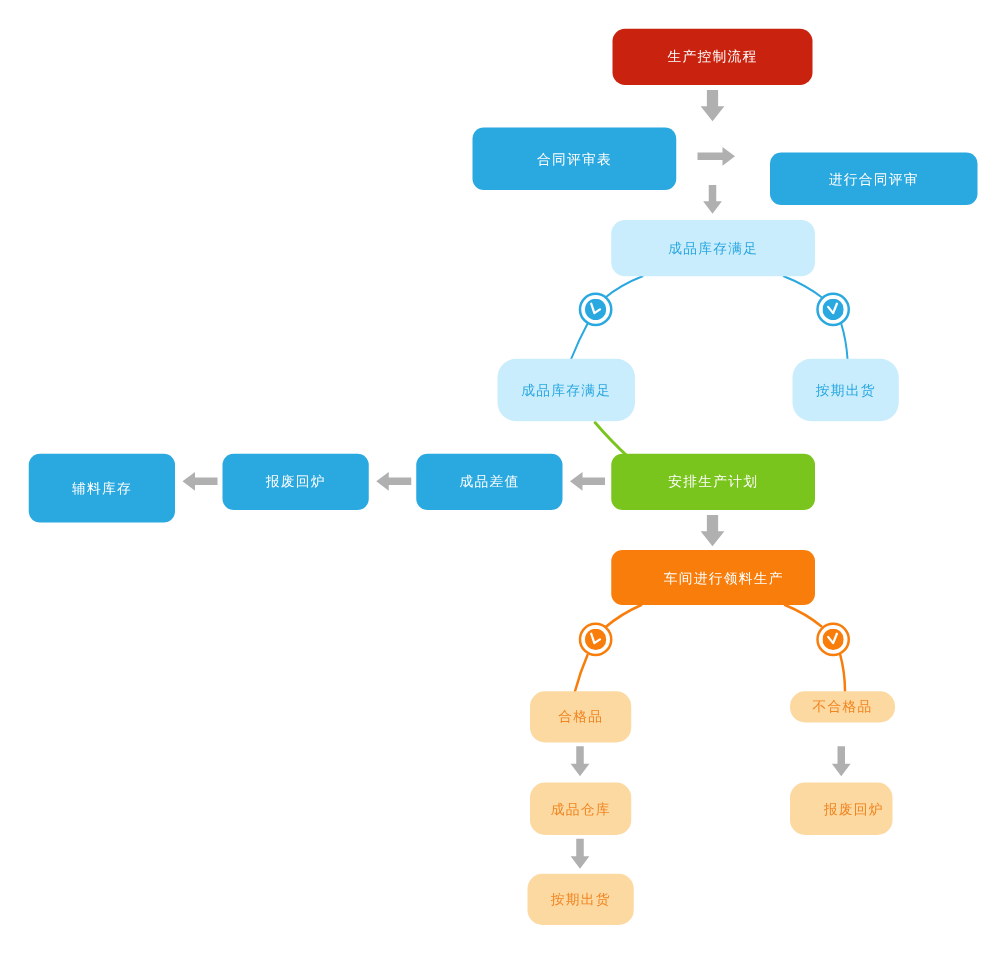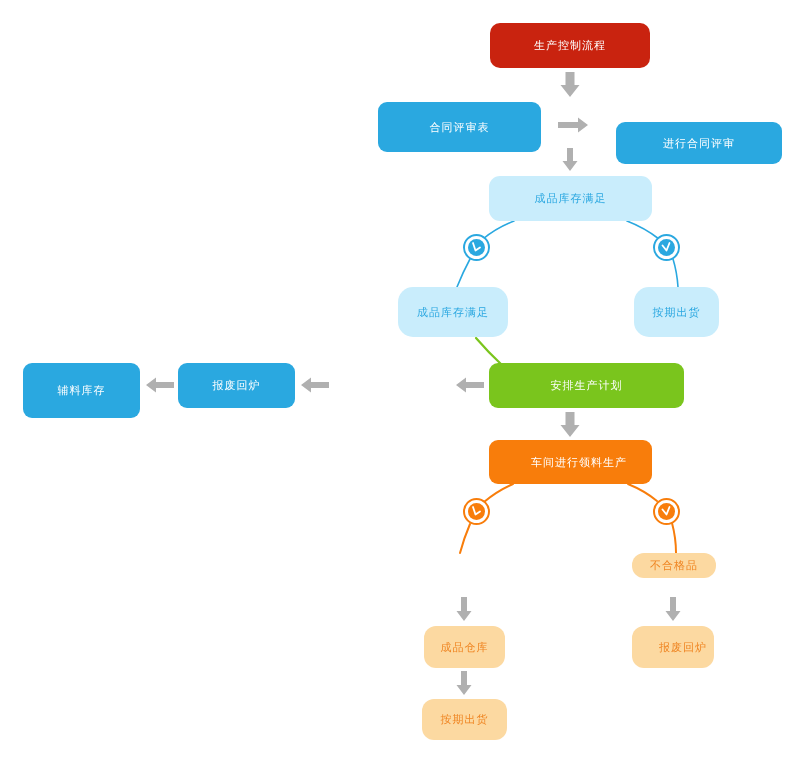--- a/index.html
+++ b/index.html
@@ -65,29 +65,31 @@
   <div class="node solid-blue" style="left:378px;top:102px;width:163px;height:50px;">合同评审表</div>
 
   <div class="node solid-blue" style="left:616px;top:102px;width:166px;height:42px;margin-top:20px;">进行合同评审</div>
 
   <div class="node light-blue" style="left:489px;top:176px;width:163px;height:45px;">成品库存满足</div>
 
   <div class="node light-blue big-radius" style="left:398px;top:287px;width:110px;height:50px;">成品库存满足</div>
 
   <div class="node light-blue big-radius" style="left:634px;top:287px;width:85px;height:50px;">按期出货</div>
 
-  <div class="node solid-green" style="left:489px;top:363px;width:195px;height:45px;">安排生产计划</div>
+  <div class="node solid-green" style="left:489px;top:363px;width:163px;height:45px;">安排生产计划</div>
 
+  <div class="node solid-blue" style="left:333px;top:363px;width:117px;height:45px;">成品差值</div>
 
   <div class="node solid-blue" style="left:178px;top:363px;width:117px;height:45px;">报废回炉</div>
 
   <div class="node solid-blue" style="left:23px;top:363px;width:117px;height:55px;">辅料库存</div>
 
   <div class="node solid-orange" style="left:489px;top:440px;width:163px;height:44px;padding-left:17px;">车间进行领料生产</div>
 
+  <div class="node light-tan" style="left:424px;top:553px;width:81px;height:41px;">合格品</div>
 
   <div class="node light-tan" style="left:632px;top:553px;width:84px;height:25px;">不合格品</div>
 
   <div class="node light-tan" style="left:424px;top:626px;width:81px;height:42px;">成品仓库</div>
 
   <div class="node light-tan" style="left:632px;top:626px;width:82px;height:42px;padding-left:20px;">报废回炉</div>
 
   <div class="node light-tan" style="left:422px;top:699px;width:85px;height:41px;">按期出货</div>
 
   <div class="clock blue" style="left:463px;top:234px;">

